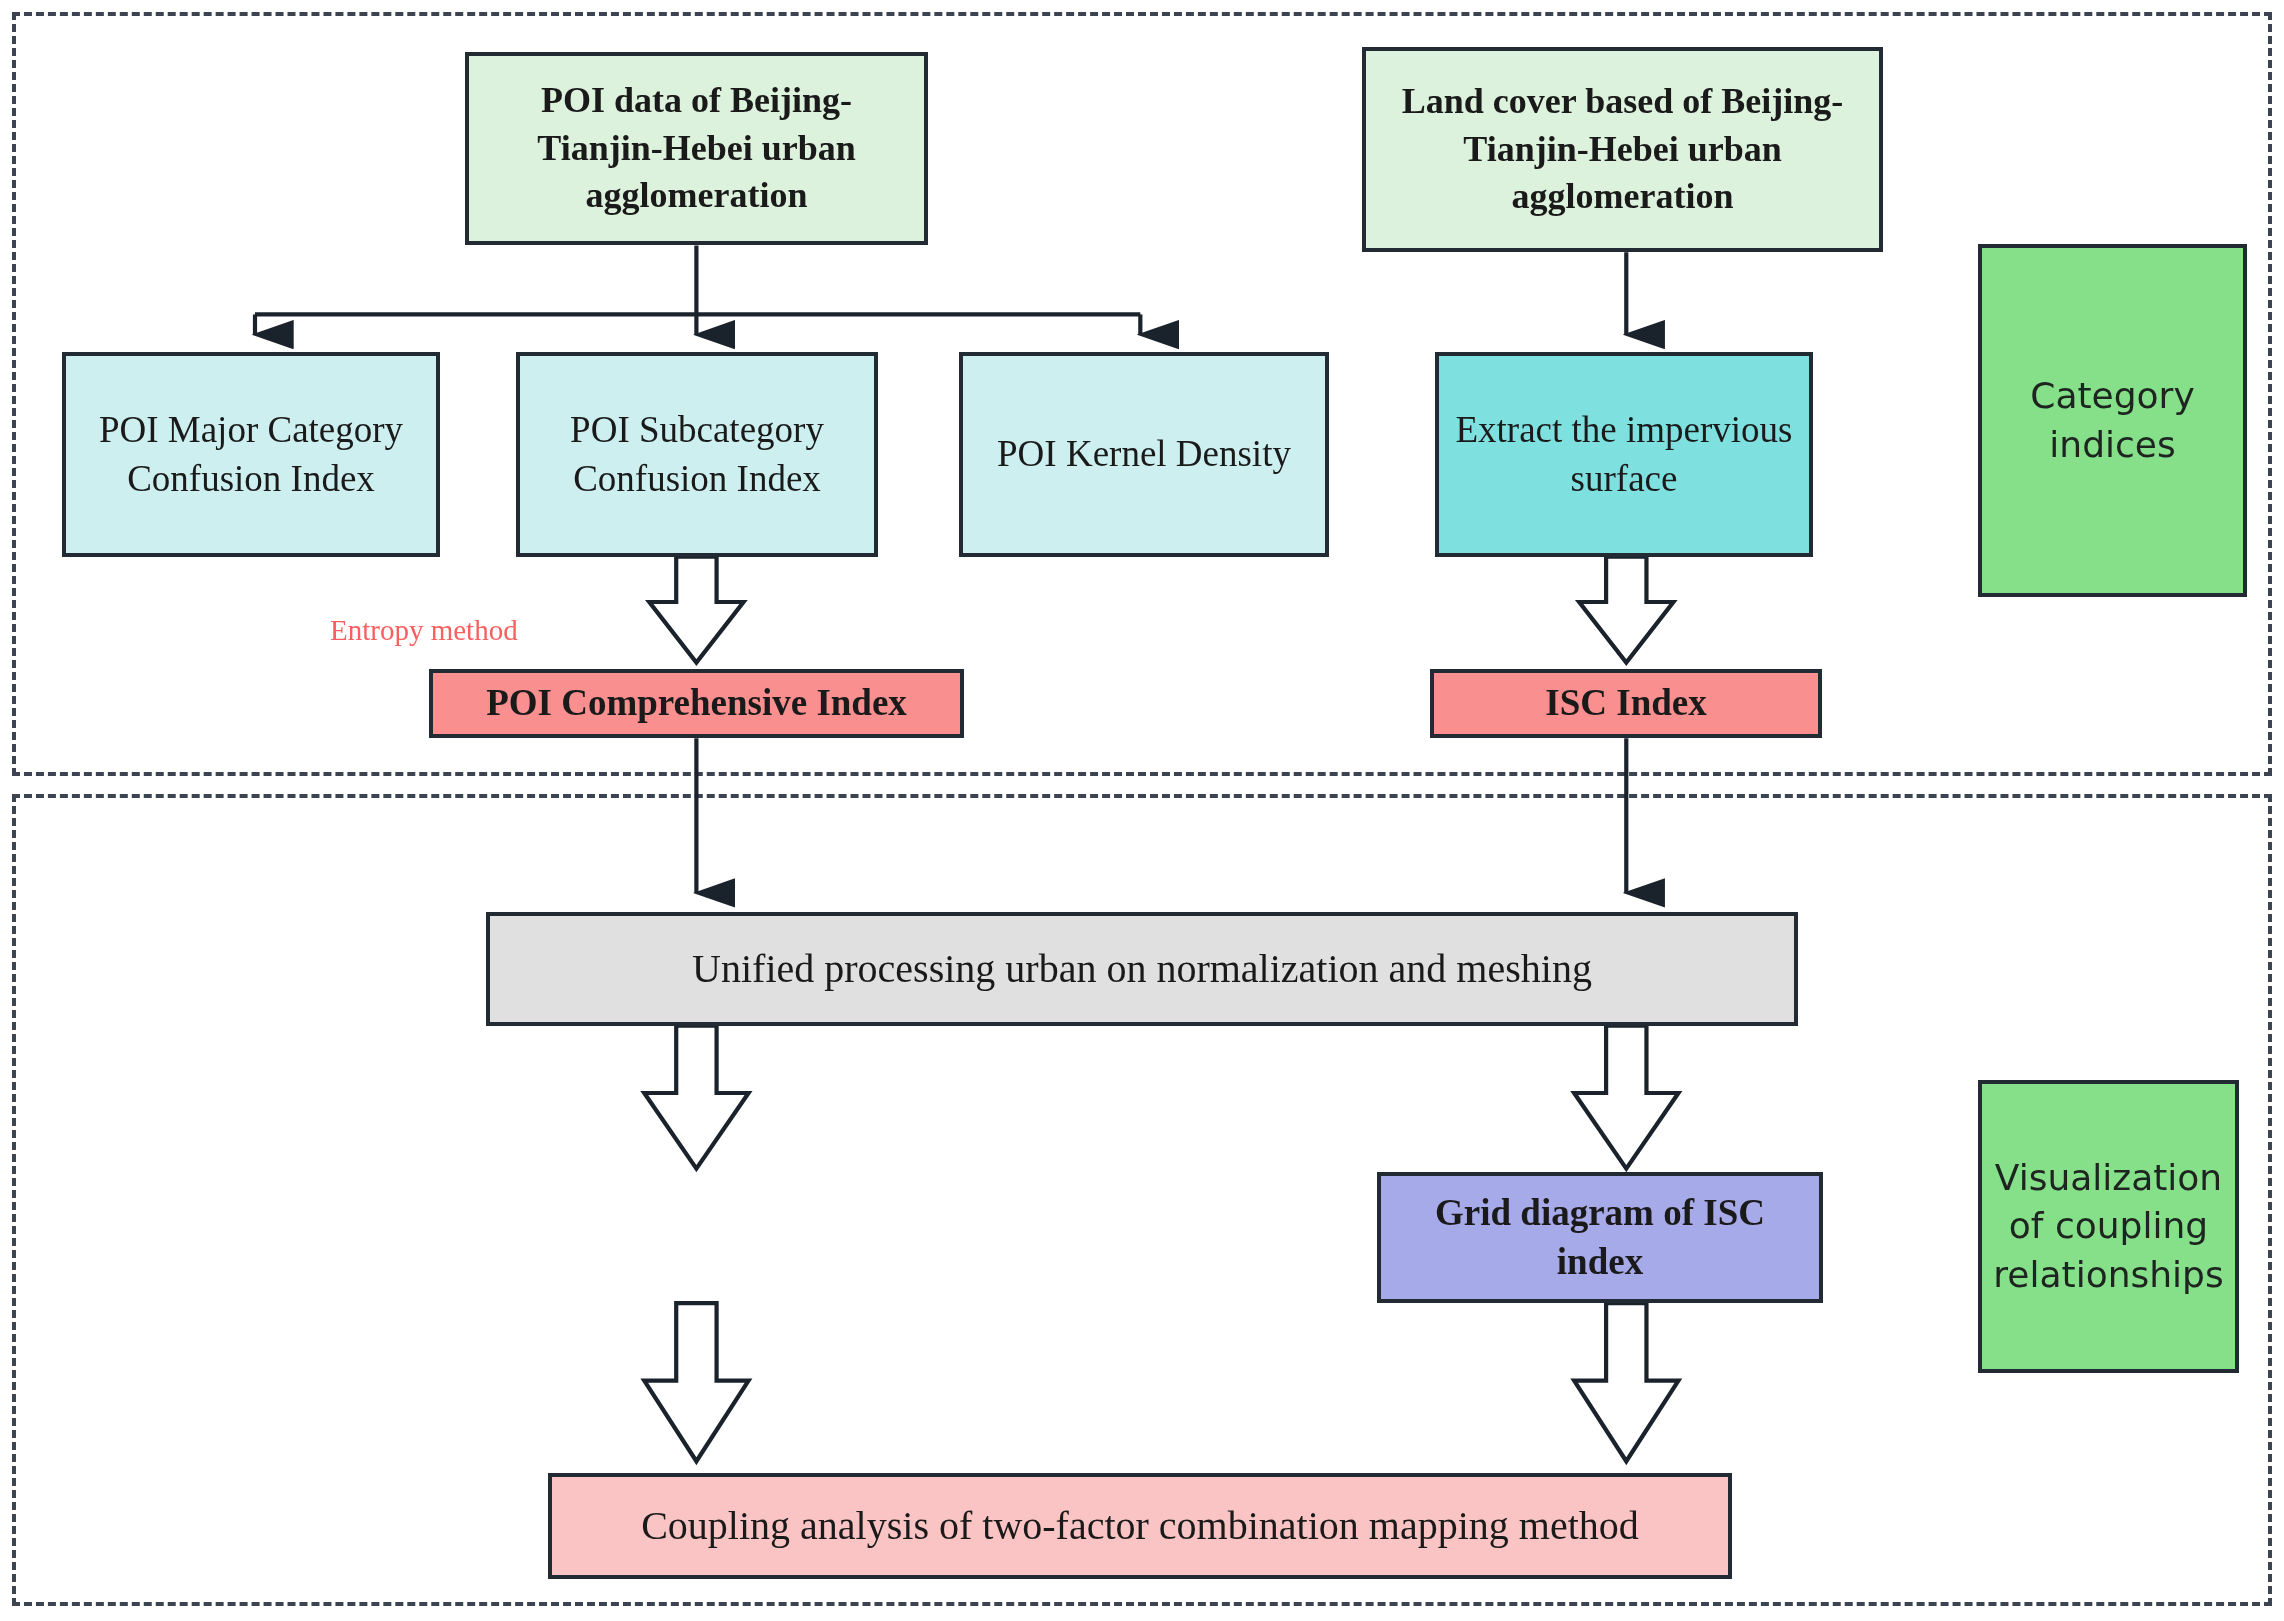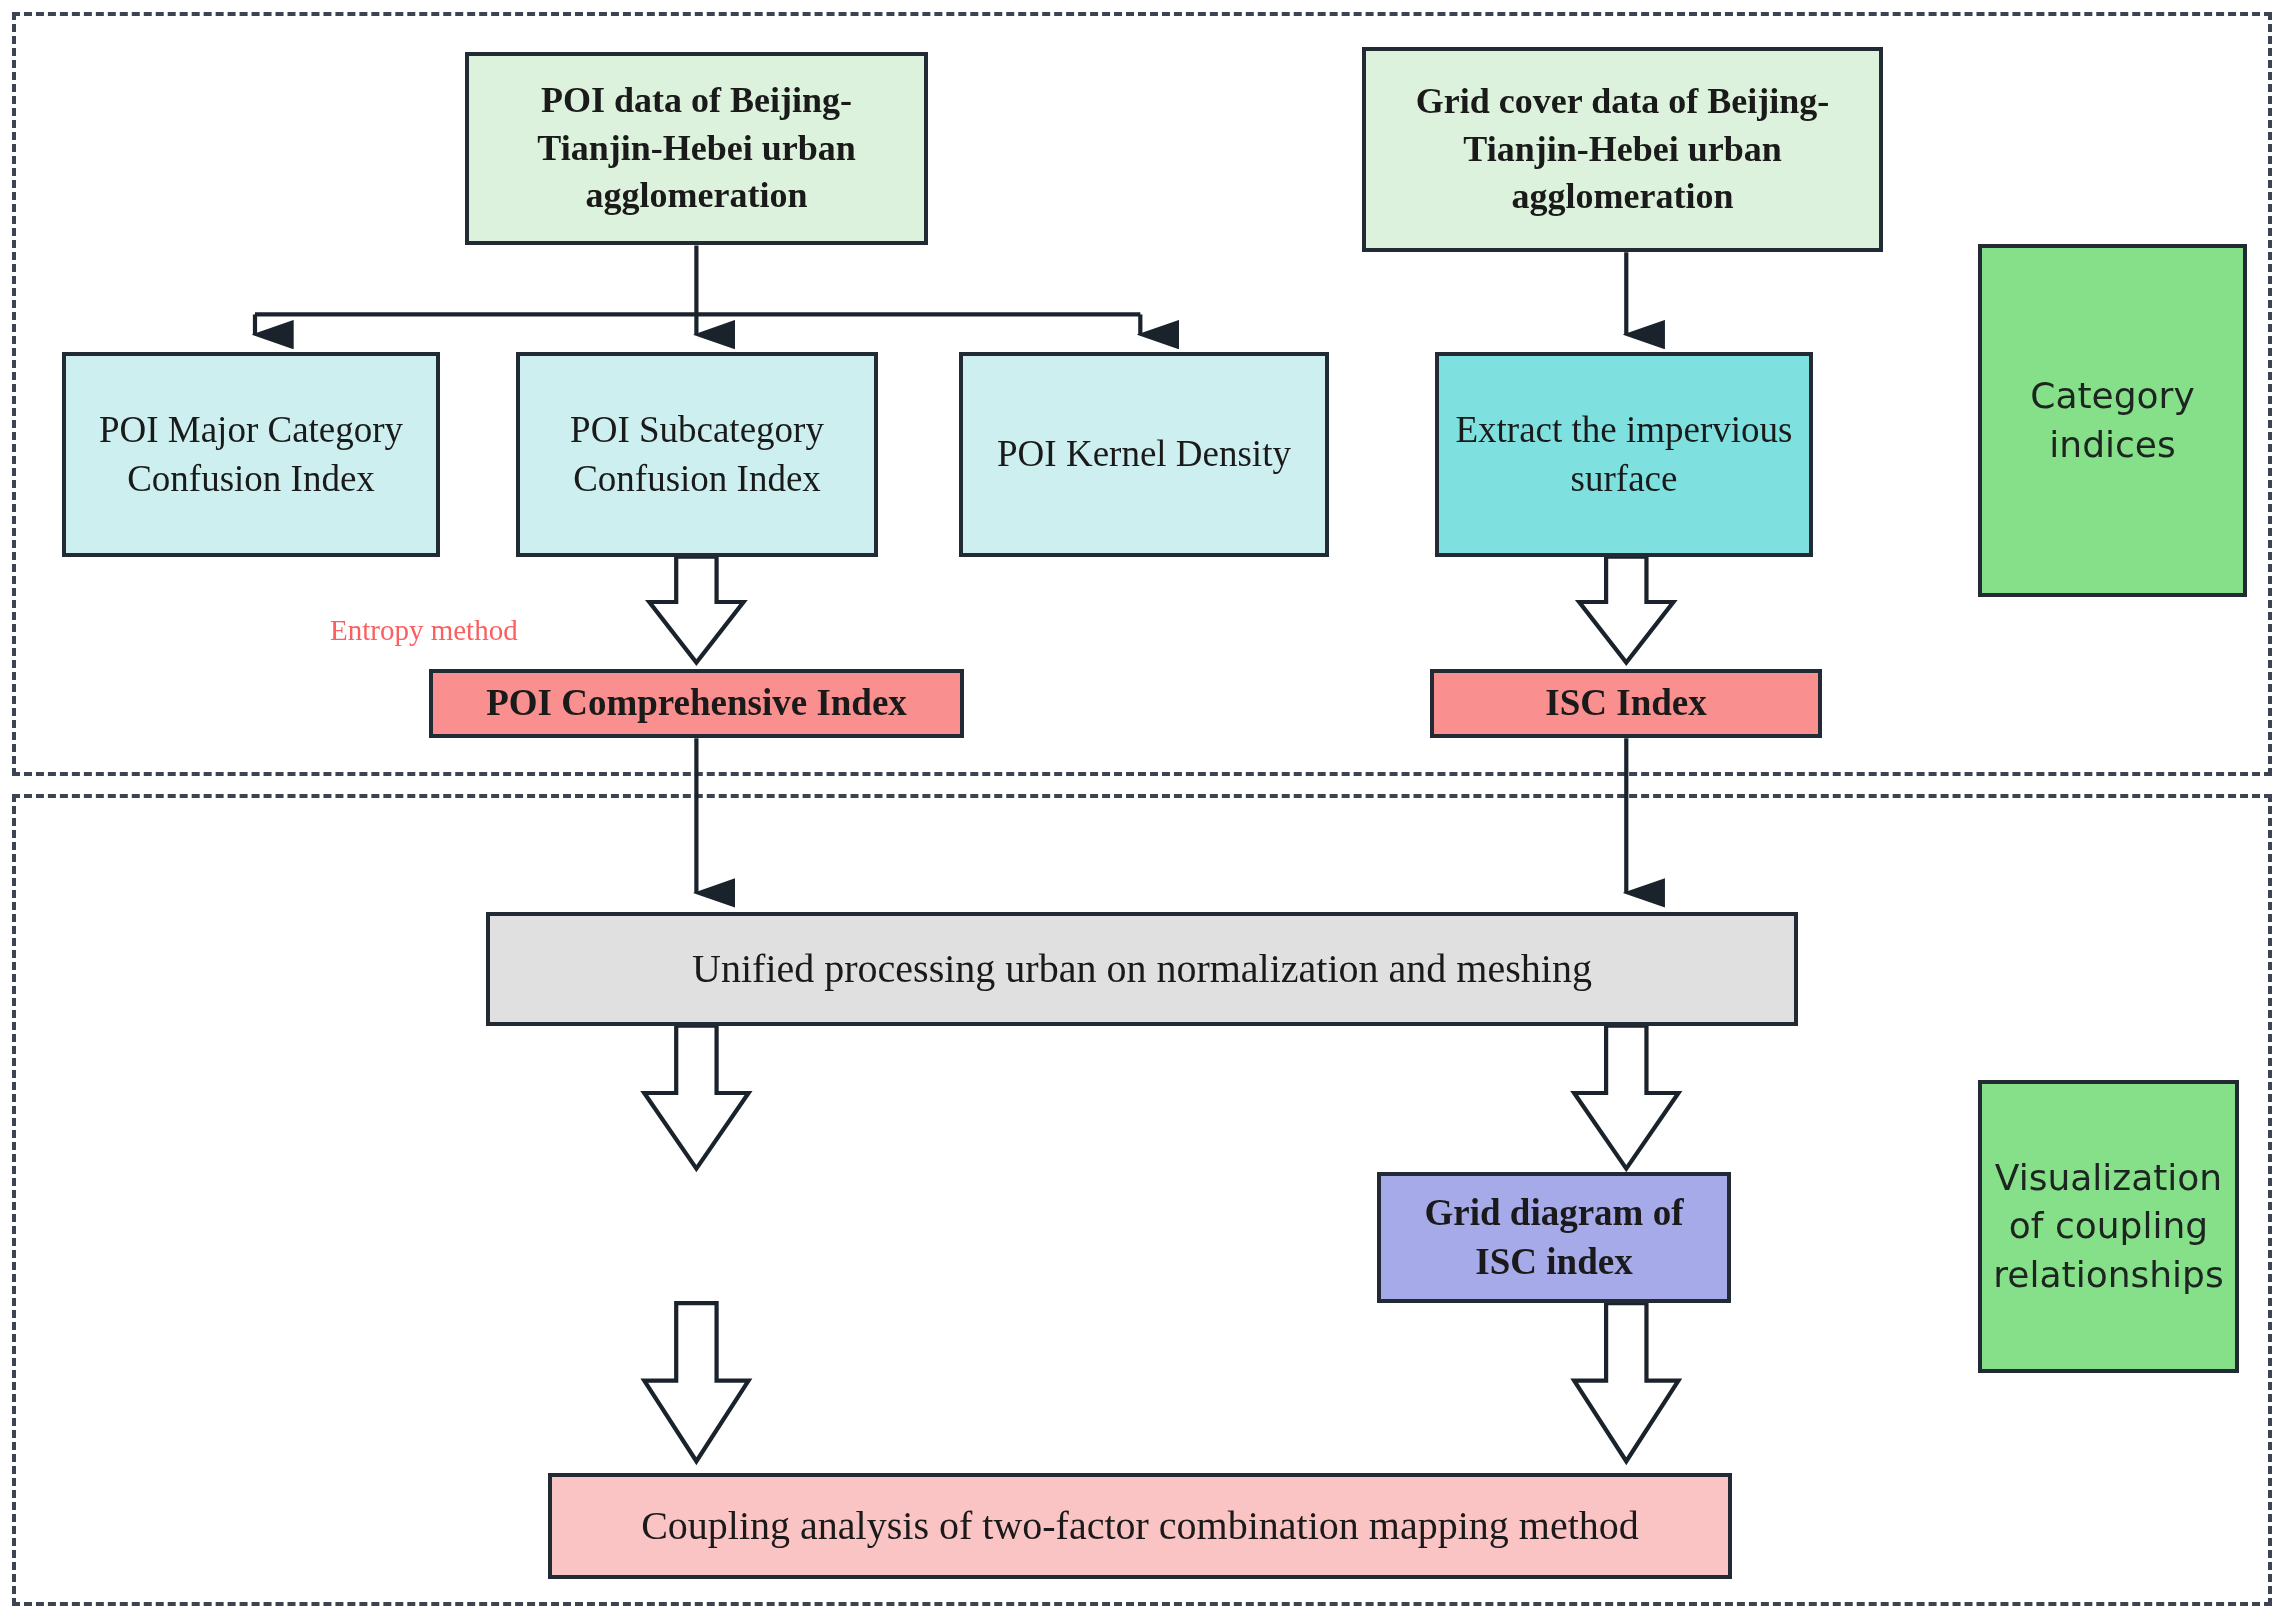--- a/index.html
+++ b/index.html
@@ -132,41 +132,41 @@
       <path d="M1910,662 L1958,662 L1958,716 L1990,716 L1934,788 L1878,716 L1910,716 Z"></path>
       <path d="M804,1220 L852,1220 L852,1300 L890,1300 L828,1390 L766,1300 L804,1300 Z"></path>
       <path d="M1910,1220 L1958,1220 L1958,1300 L1996,1300 L1934,1390 L1872,1300 L1910,1300 Z"></path>
       <path d="M804,1550 L852,1550 L852,1642 L890,1642 L828,1738 L766,1642 L804,1642 Z"></path>
       <path d="M1910,1550 L1958,1550 L1958,1642 L1996,1642 L1934,1738 L1872,1642 L1910,1642 Z"></path>
     </g>
   </svg>
 
   <div class="node green-src" style="left:465px; top:52px; width:463px; height:193px;">POI data of Beijing-Tianjin-Hebei urban agglomeration</div>
 
-  <div class="node green-src" style="left:1362px; top:47px; width:521px; height:205px;">Grid cover data of Beijing-Tianjin-Hebei urban agglomeration</div>
+  <div class="node green-src" style="left:1362px; top:47px; width:521px; height:205px;">Land cover based of Beijing-Tianjin-Hebei urban agglomeration</div>
 
   <div class="node green-legend" style="left:1978px; top:244px; width:269px; height:353px;">Category indices</div>
 
   <div class="node cyan-light" style="left:62px; top:352px; width:378px; height:205px;">POI Major Category Confusion Index</div>
 
   <div class="node cyan-light" style="left:516px; top:352px; width:362px; height:205px;">POI Subcategory Confusion Index</div>
 
   <div class="node cyan-light" style="left:959px; top:352px; width:370px; height:205px;">POI Kernel Density</div>
 
   <div class="node cyan-strong" style="left:1435px; top:352px; width:378px; height:205px;">Extract the impervious surface</div>
 
   <div class="label-entropy" style="left:330px; top:614px;">Entropy method</div>
 
   <div class="node red-strong" style="left:429px; top:669px; width:535px; height:69px;">POI Comprehensive Index</div>
 
   <div class="node red-strong" style="left:1430px; top:669px; width:392px; height:69px;">ISC Index</div>
 
   <div class="node gray" style="left:486px; top:912px; width:1312px; height:114px;">Unified processing urban on normalization and meshing</div>
 
 
-  <div class="node blue" style="left:1377px; top:1172px; width:354px; height:131px;">Grid diagram of ISC index</div>
+  <div class="node blue" style="left:1377px; top:1172px; width:446px; height:131px;">Grid diagram of ISC index</div>
 
   <div class="node pink-light" style="left:548px; top:1473px; width:1184px; height:106px;">Coupling analysis of two-factor combination mapping method</div>
 
   <div class="node green-legend" style="left:1978px; top:1080px; width:261px; height:293px;">Visualization of coupling relationships</div>
 
 </div>
 
 
 </body></html>

